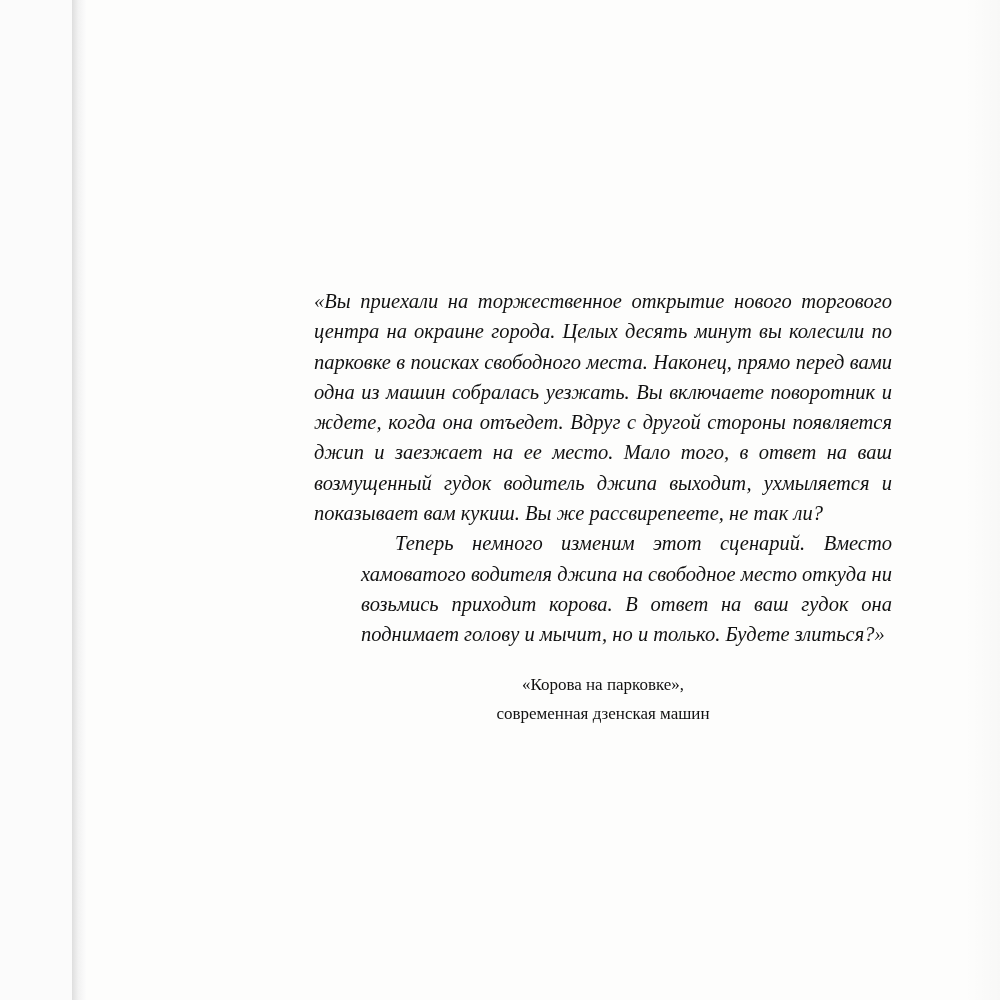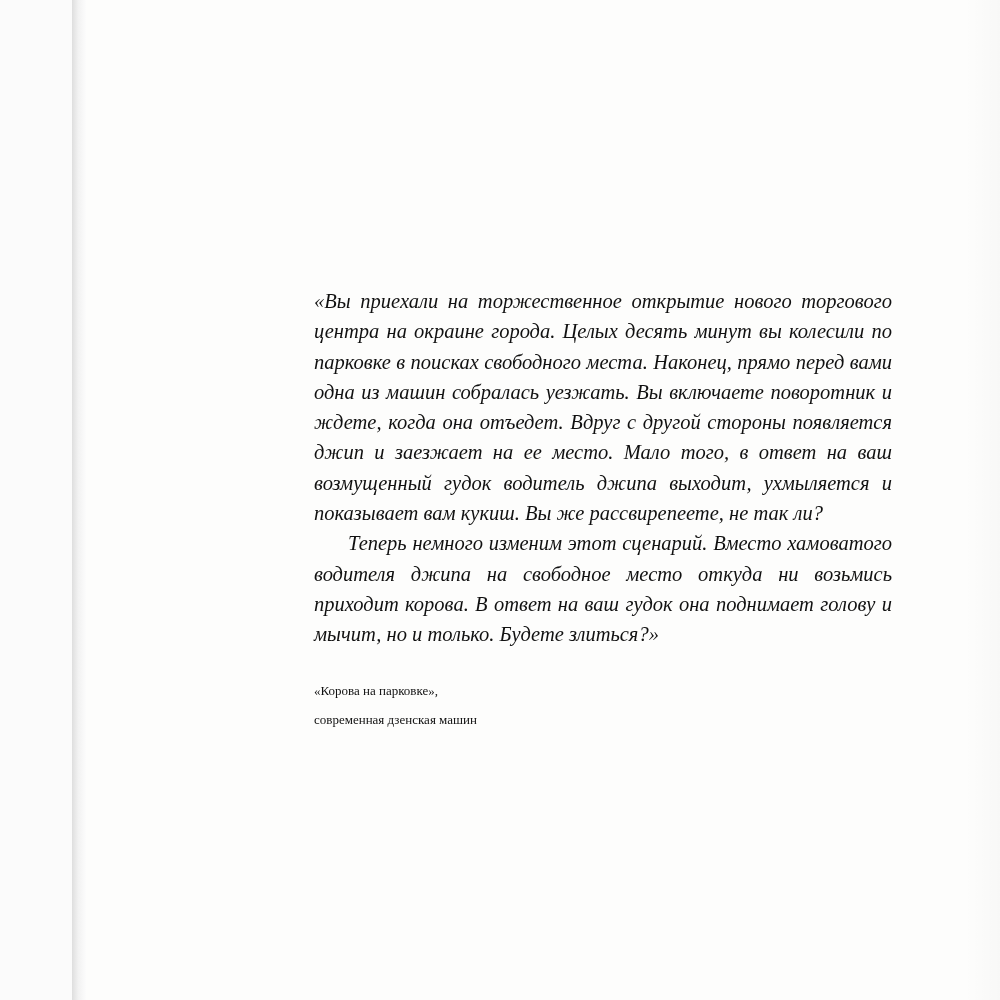--- a/index.html
+++ b/index.html
@@ -70,27 +70,28 @@
     line-height: 30.3px;
     color: #111111;
     text-align: justify;
     text-justify: inter-word;
     margin: 0;
     hyphens: manual;
   }
   .epigraph .para2 {
     display: block;
     text-indent: 34px;
+    margin-left: 47px;
   }
   .attribution {
-    margin-top: 26px;
-    text-align: left;
+    margin-top: 20px;
+    text-align: center;
     font-family: "Liberation Serif", serif;
     font-style: normal;
-    font-size: 13px;
+    font-size: 17px;
     line-height: 29px;
     color: #111111;
   }
   .attribution .line {
     display: block;
   }
 </style>
 </head>
 <body>
 

